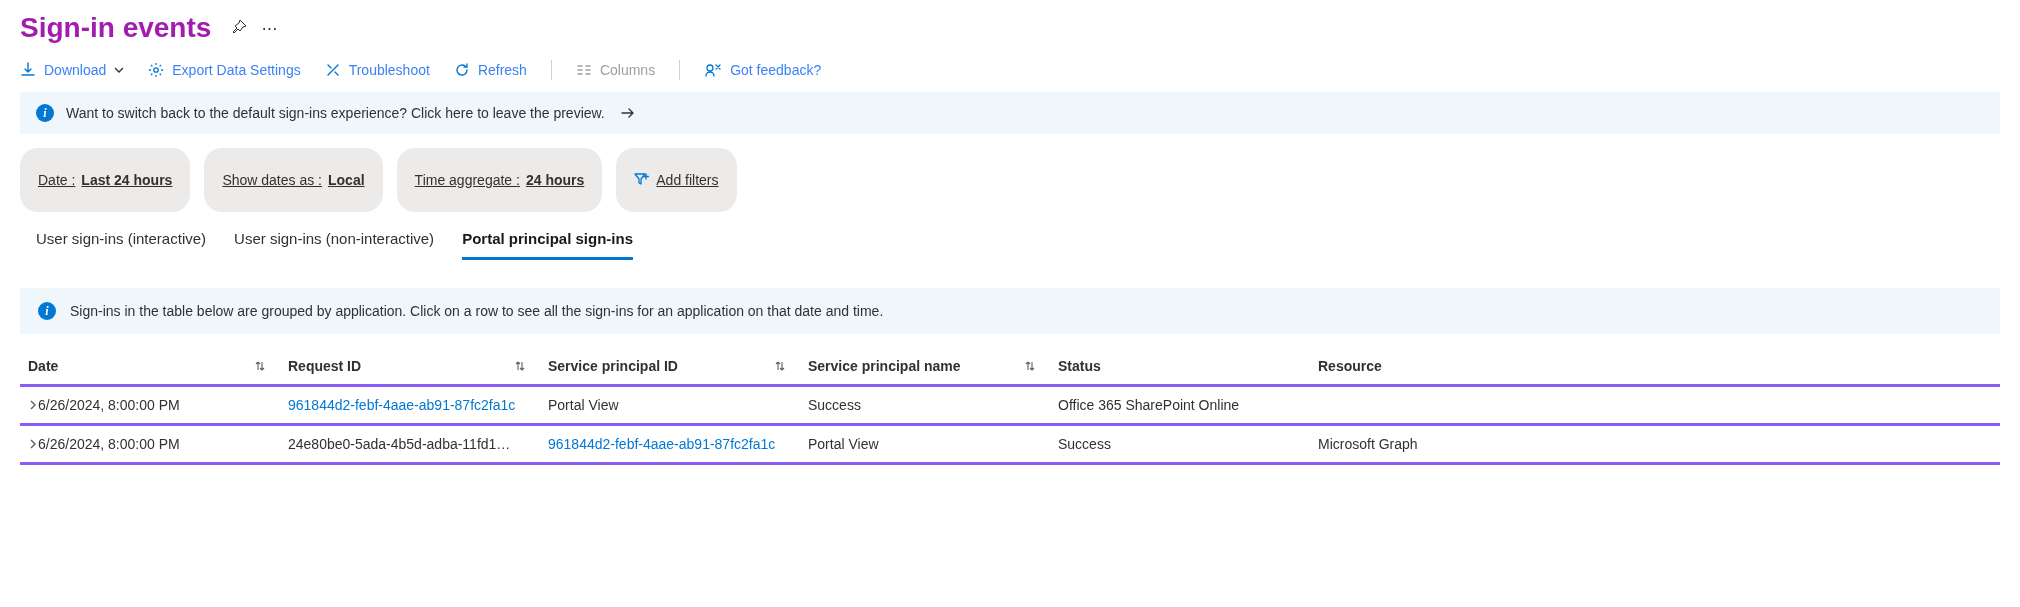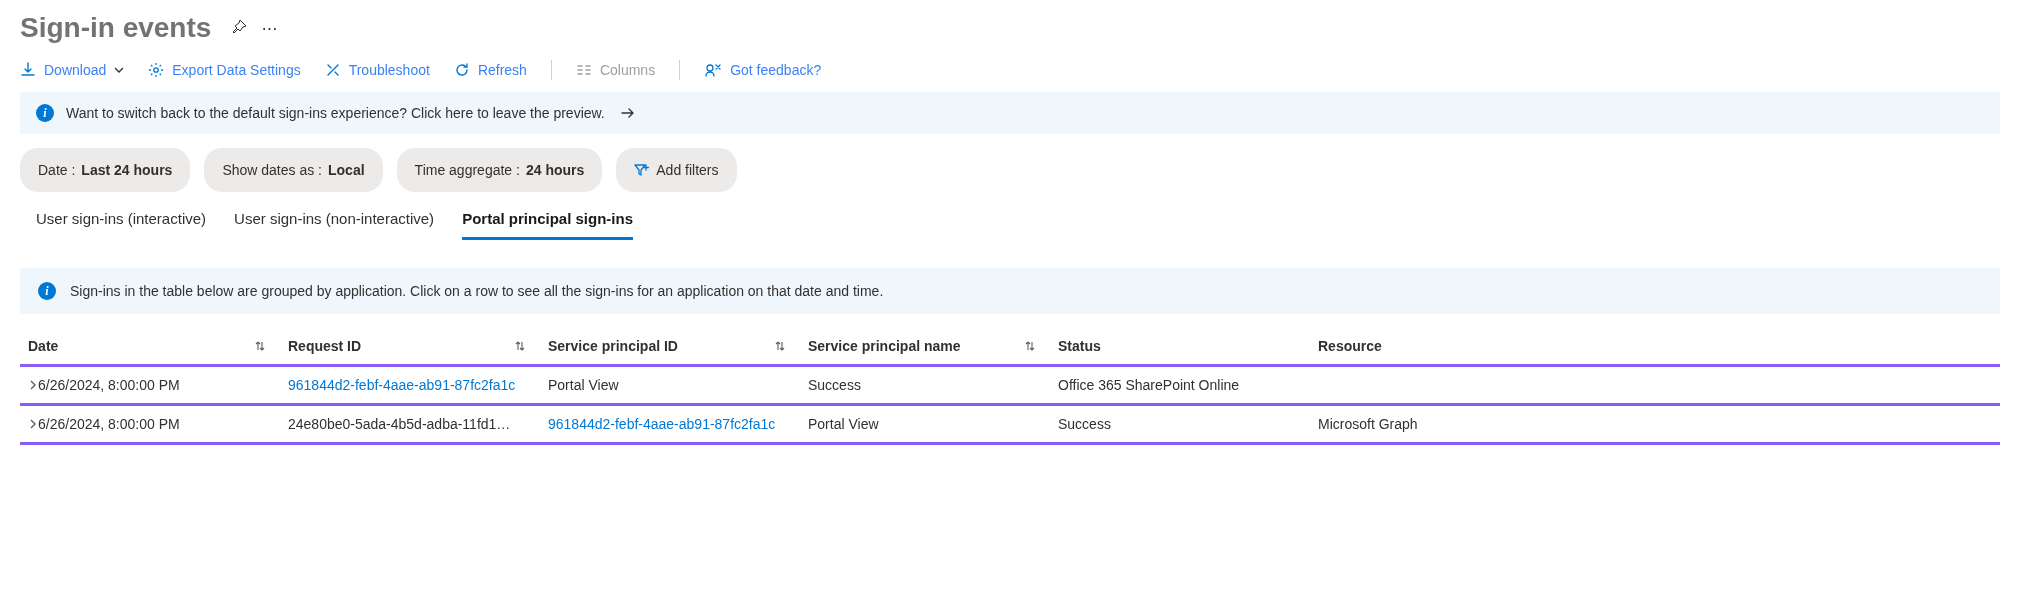--- a/index.html
+++ b/index.html
@@ -12,21 +12,21 @@
   }
   .header {
     display: flex;
     align-items: center;
     padding: 12px 20px 8px 20px;
     gap: 16px;
   }
   .page-title {
     font-size: 28px;
     font-weight: 600;
-    color: #737373;
+    color: #a21caf;
   }
   .header-icons {
     display: flex;
     gap: 14px;
     align-items: center;
     margin-left: 4px;
   }
   .header-icon { color: #323130; cursor: pointer; }
   .toolbar {
     display: flex;
@@ -75,24 +75,25 @@
   .banner-arrow { margin-left:4px;}
   .filter-row {
     display: flex;
     align-items: center;
     padding: 0 20px 12px 20px;
     gap: 14px;
   }
   .pill {
     background: #edebe9;
     border-radius: 18px;
-    padding: 14px 18px;
-    font-size: 14px;
-    display:flex; align-items:center; gap:6px;
+    padding: 24px 18px;
+    font-size: 14px;
+    display:flex; align-items:flex-start; gap:6px;
     cursor: pointer;
+    text-decoration: underline;
   }
   .pill strong { font-weight: 700; }
   .pill .add-filter-icon { color:#0078d4; display:inline-flex;}
   .tabs {
     display: flex;
     padding: 0 20px;
     gap: 28px;
     margin-left: 16px;
   }
   .tab {

